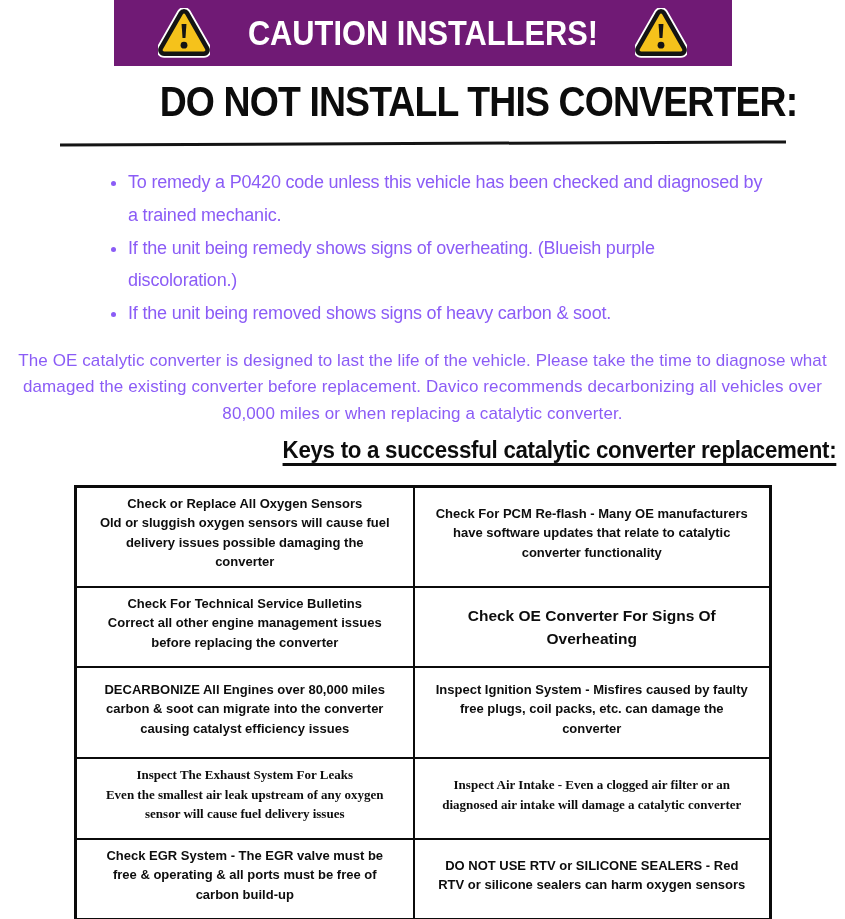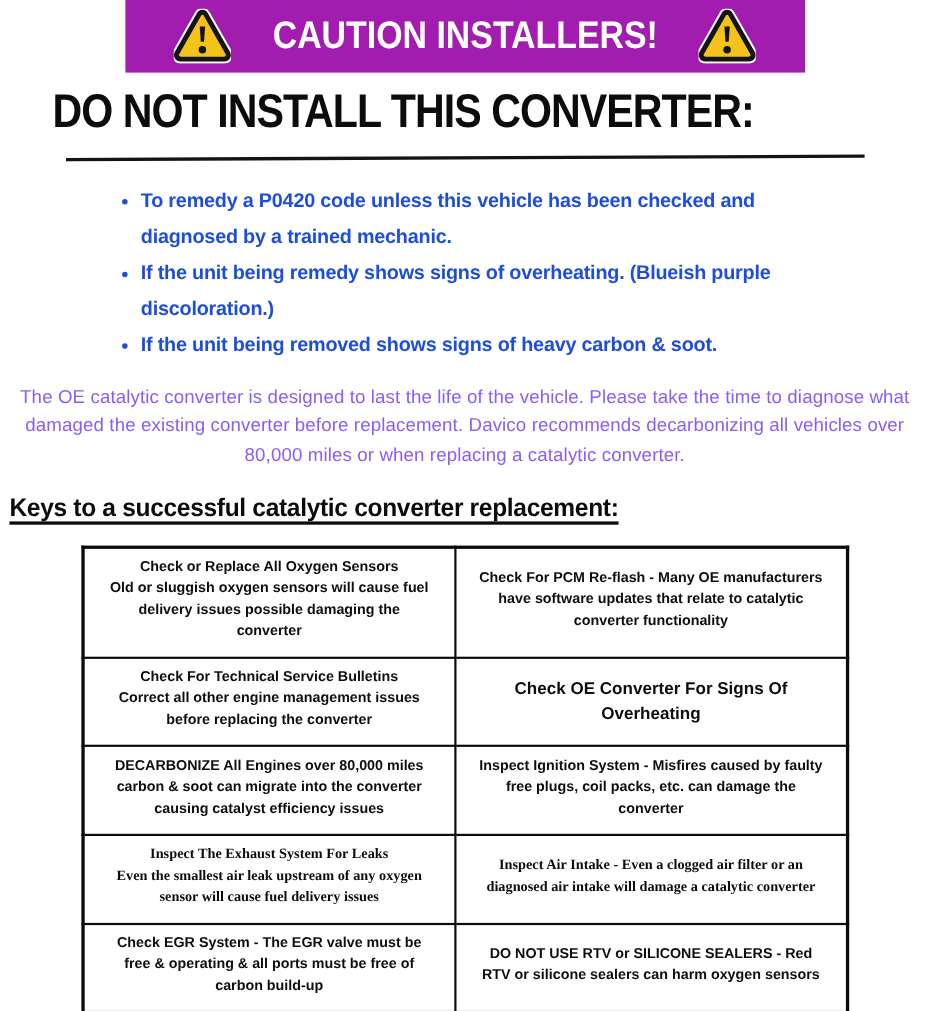--- a/index.html
+++ b/index.html
@@ -9,38 +9,38 @@
     font-family: "Liberation Sans", sans-serif;
     color: #111;
     overflow: hidden;
   }
   .page { width: 845px; height: 919px; background: #fff; }
 
   
   .banner {
     width: 618px; height: 66px;
     margin: 0 auto;
-    background: #a21caf;
+    background: #701a75;
     display: flex; align-items: center; justify-content: center;
     gap: 14px;
   }
   .banner .tri { width: 52px; height: 50px; display: inline-block; flex: 0 0 auto; }
   .banner .tri svg { width: 100%; height: 100%; display: block; }
   .banner-text {
     color: #ffffff;
     font-weight: 700;
     font-size: 35px;
     letter-spacing: 0px;
     display: inline-block;
     transform: scaleX(0.88);
     white-space: nowrap;
   }
 
   
-  .main-heading-wrap { text-align: left; margin-top: 11px; }
+  .main-heading-wrap { text-align: right; margin-top: 11px; }
   .main-heading {
     display: inline-block;
     font-weight: 700;
     font-size: 43px;
     letter-spacing: -1px;
     transform: scaleX(0.87);
     white-space: nowrap;
     color: #0c0c0c;
   }
 
@@ -53,40 +53,40 @@
   }
 
   
   .warning-list {
     margin: 21px 0 0 108px;
     width: 655px;
     list-style: disc;
     padding-left: 20px;
   }
   .warning-list li {
-    font-weight: 700;
+    font-weight: 400;
     font-size: 18px;
     line-height: 1.82;
     letter-spacing: -0.2px;
-    color: #1d4ed8;
+    color: #8b5cf6;
   }
 
   
   .advisory {
     margin: 18px auto 0 auto;
     max-width: 828px;
     text-align: center;
     font-size: 17px;
     line-height: 1.57;
     color: #8b5cf6;
     letter-spacing: 0.1px;
   }
 
   
-  .keys-heading-wrap { text-align: left; margin-top: 20px; }
+  .keys-heading-wrap { text-align: right; margin-top: 9px; }
   .keys-heading {
     display: inline-block;
     font-weight: 700;
     font-size: 23px;
     letter-spacing: -0.3px;
     text-decoration: underline;
     text-decoration-thickness: 2.5px;
     text-underline-offset: 5px;
     transform: scaleX(0.97);
     color: #0c0c0c;
@@ -108,21 +108,21 @@
     font-size: 13px;
     line-height: 1.5;
     padding: 6px 18px 14px 18px;
     white-space: pre-line;
     color: #0d0d0d;
   }
   .keys-table col.c-left  { width: 339px; }
   .keys-table col.c-right { width: 356px; }
   .keys-table tr:nth-child(1) { height: 80px; }
   .keys-table tr:nth-child(2) { height: 77px; }
-  .keys-table tr:nth-child(3) { height: 81px; padding-left: 40px; }
+  .keys-table tr:nth-child(3) { height: 91px; padding-left: 40px; }
   .keys-table tr:nth-child(4) { height: 77px; font-family: Liberation Serif, serif; }
   .keys-table tr:nth-child(5) { height: 66px; }
   .keys-table tr:nth-child(6) { height: 79px; }
   .keys-table td.big { font-size: 15.5px; padding-bottom: 6px; }
 </style>
 </head>
 <body>
 
 <div class="page">
 

